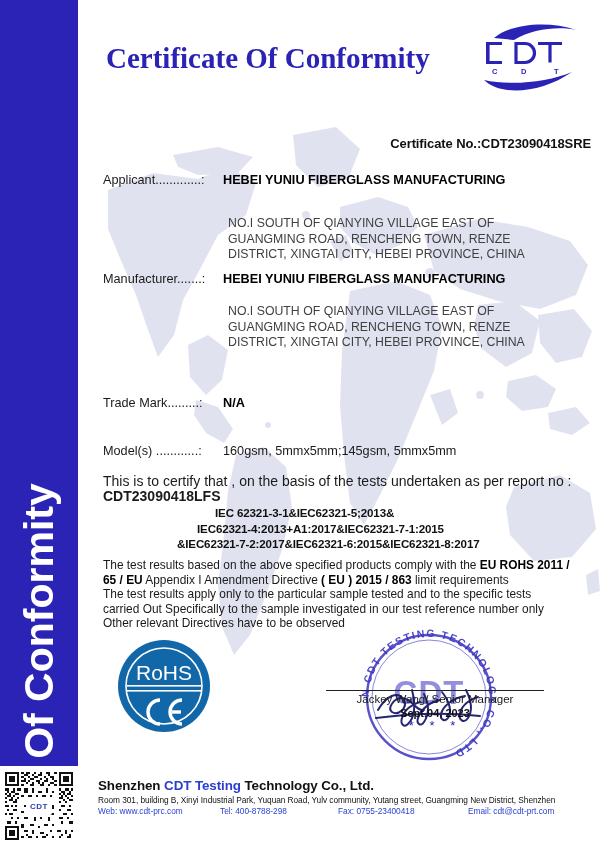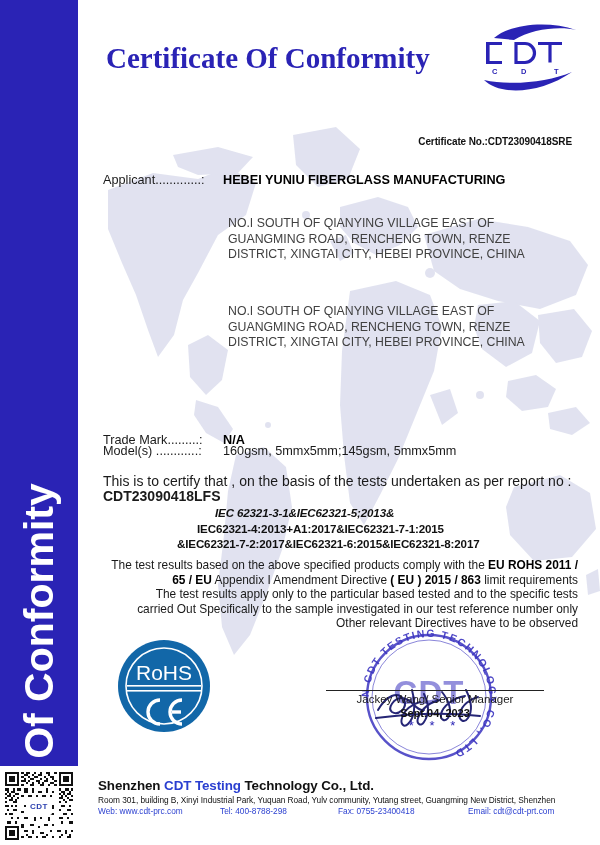--- a/index.html
+++ b/index.html
@@ -116,23 +116,23 @@
   .logo {
     position: absolute;
     right: 12px;
     top: 22px;
     width: 112px;
     height: 80px;
   }
 
   .cert-no {
     position: absolute;
-    right: 28px;
+    right: 9px;
     top: 136px;
-    font-size: 10px;
+    font-size: 13px;
     font-weight: bold;
     color: #111111;
     letter-spacing: -0.1px;
   }
 
   
   .field {
     position: absolute;
     left: 25px;
     font-size: 12.7px;
@@ -167,33 +167,32 @@
     position: absolute;
     left: 95px;
     top: 505px;
     width: 410px;
     font-size: 11.6px;
     line-height: 15.5px;
     font-weight: bold;
     color: #111111;
     letter-spacing: -0.15px;
   }
-  .standards .s1 { display: block; padding-left: 42px; font-style: italic; }
+  .standards .s1 { display: block; padding-left: 42px; }
   .standards .s2 { display: block; padding-left: 24px; }
   .standards .s3 { display: block; padding-left: 4px; }
 
   .results {
     position: absolute;
     left: 25px;
     top: 558px;
     width: 475px;
     font-size: 11.9px;
     line-height: 14.6px;
     color: #1a1a1a;
-    text-align: right;
   }
   .results b { font-weight: bold; color: #000; }
 
   
   .rohs {
     position: absolute;
     left: 38px;
     top: 638px;
     width: 96px;
     height: 96px;
@@ -503,45 +502,48 @@
       <path d="M8 58 C24 74, 64 72, 96 50 C72 60, 36 64, 8 58 Z" fill="#2A23B5"></path>
     </svg>
 
     <div class="cert-no">Certificate No.:CDT23090418SRE</div>
 
     <div class="field" style="top:173px">
       <span class="lbl">Applicant.............:</span><span class="val">HEBEI YUNIU FIBERGLASS MANUFACTURING</span>
     </div>
     <div class="block" style="top:216px">NO.I SOUTH OF QIANYING VILLAGE EAST OF GUANGMING ROAD, RENCHENG TOWN, RENZE DISTRICT, XINGTAI CITY, HEBEI PROVINCE, CHINA</div>
 
+    <div class="field" style="top:272px">
+      <span class="lbl">Manufacturer.......:</span><span class="val">HEBEI YUNIU FIBERGLASS MANUFACTURING</span>
+    </div>
     <div class="block" style="top:304px">NO.I SOUTH OF QIANYING VILLAGE EAST OF GUANGMING ROAD, RENCHENG TOWN, RENZE DISTRICT, XINGTAI CITY, HEBEI PROVINCE, CHINA</div>
 
 
-    <div class="field" style="top:433px">
+    <div class="field" style="top:396px">
       <span class="lbl">Trade Mark.........:</span><span class="val">N/A</span>
     </div>
 
     <div class="field" style="top:444px">
       <span class="lbl">Model(s)  ............:</span><span>160gsm, 5mmx5mm;145gsm, 5mmx5mm</span>
     </div>
 
     <div class="certify">
       <span>This is to certify that , on the basis of the tests undertaken as per report no :</span>
       <span class="rep">CDT23090418LFS</span>
     </div>
 
     <div class="standards">
       <span class="s1">IEC 62321-3-1&amp;IEC62321-5;2013&amp;</span>
       <span class="s2">IEC62321-4:2013+A1:2017&amp;IEC62321-7-1:2015</span>
       <span class="s3">&amp;IEC62321-7-2:2017&amp;IEC62321-6:2015&amp;IEC62321-8:2017</span>
     </div>
 
     <div class="results">
       <span>The test results based on the above specified products comply with the </span><b>EU ROHS 2011 / 65 / EU</b><span> Appendix I Amendment Directive </span><b>( EU ) 2015 / 863</b><span> limit requirements</span>
-      <div>The test results apply only to the particular based tested and to the specific tests</div>
+      <div>The test results apply only to the particular sample tested and to the specific tests</div>
       <div>carried Out Specifically to the sample investigated in our test reference number only</div>
       <div>Other relevant Directives have to be observed</div>
     </div>
 
     <svg class="rohs" viewBox="0 0 96 96">
       <circle cx="48" cy="48" r="46" fill="#1267A8"></circle>
       <circle cx="48" cy="48" r="38" fill="none" stroke="#ffffff" stroke-width="1.6"></circle>
       <text x="48" y="42" text-anchor="middle" font-family="Liberation Sans, sans-serif" font-size="21" fill="#ffffff">RoHS</text>
       <rect x="11" y="47" width="74" height="1.6" fill="#ffffff"></rect>
       <rect x="11" y="52" width="74" height="1.6" fill="#ffffff"></rect>

